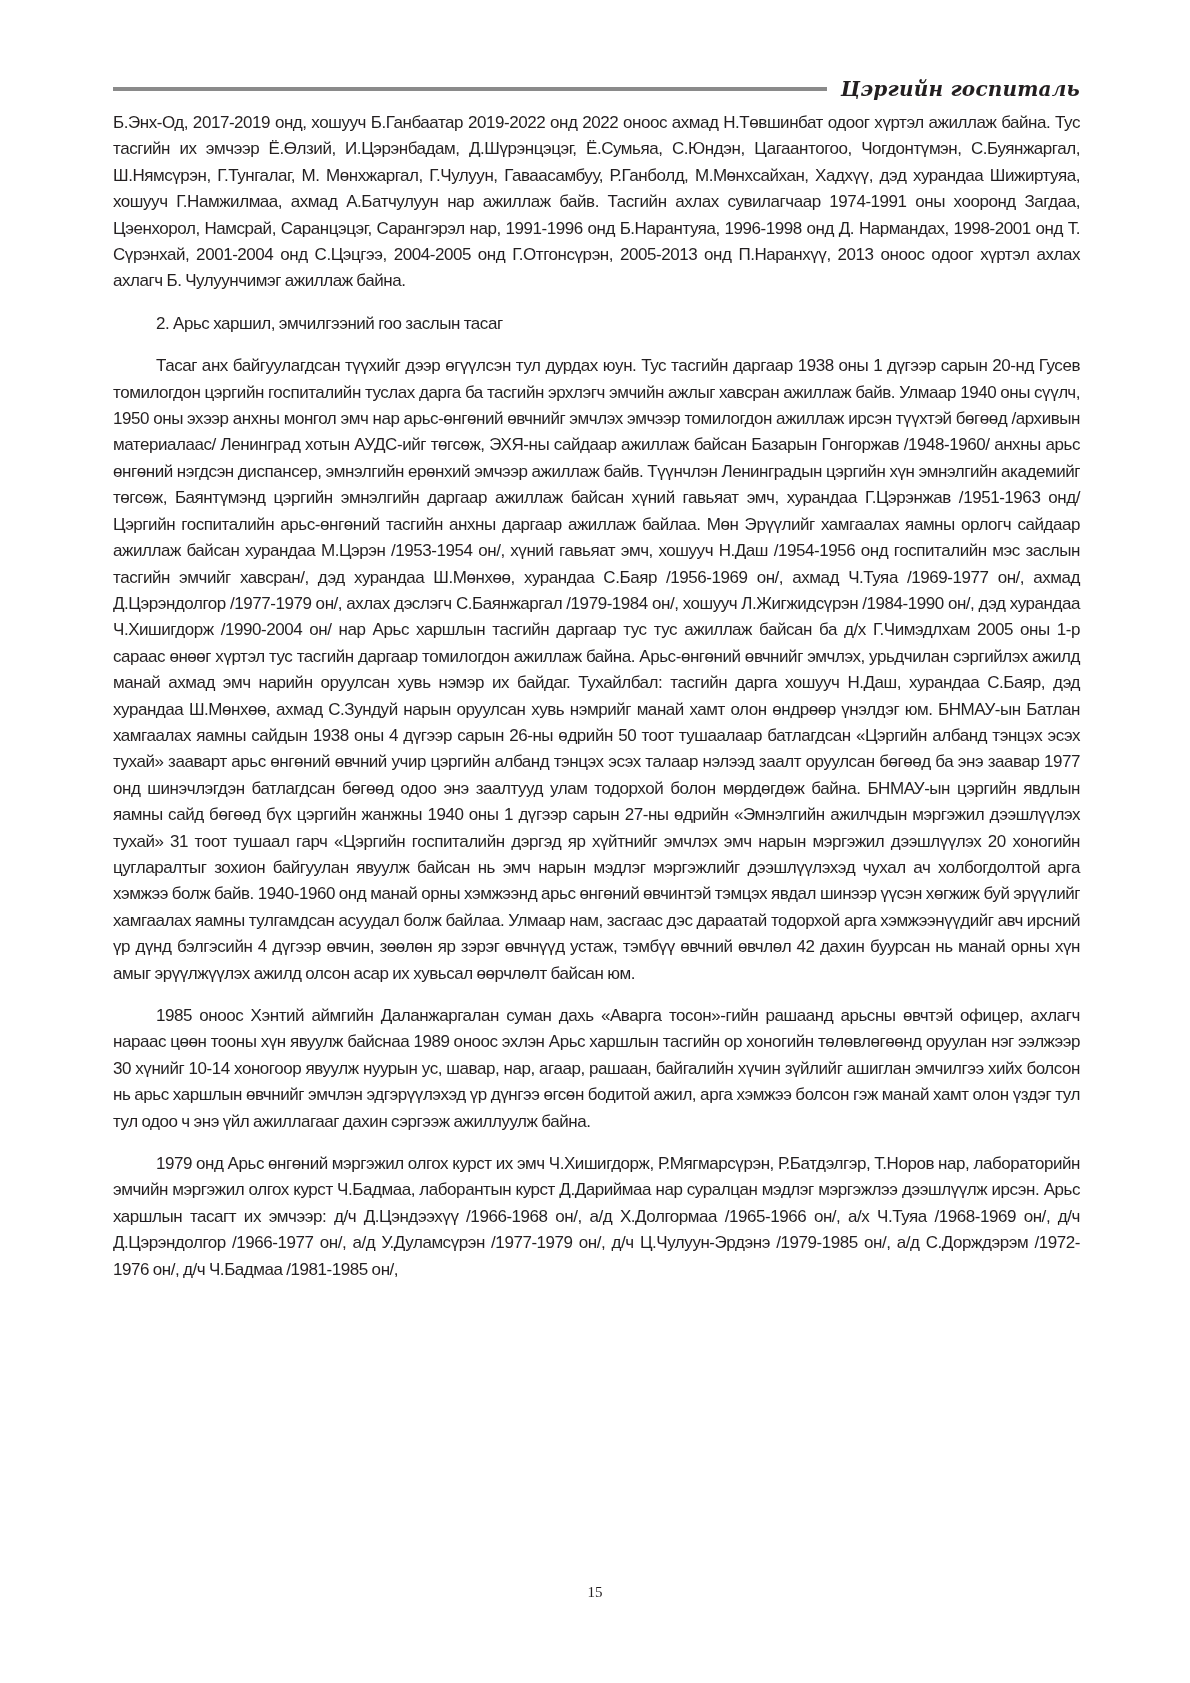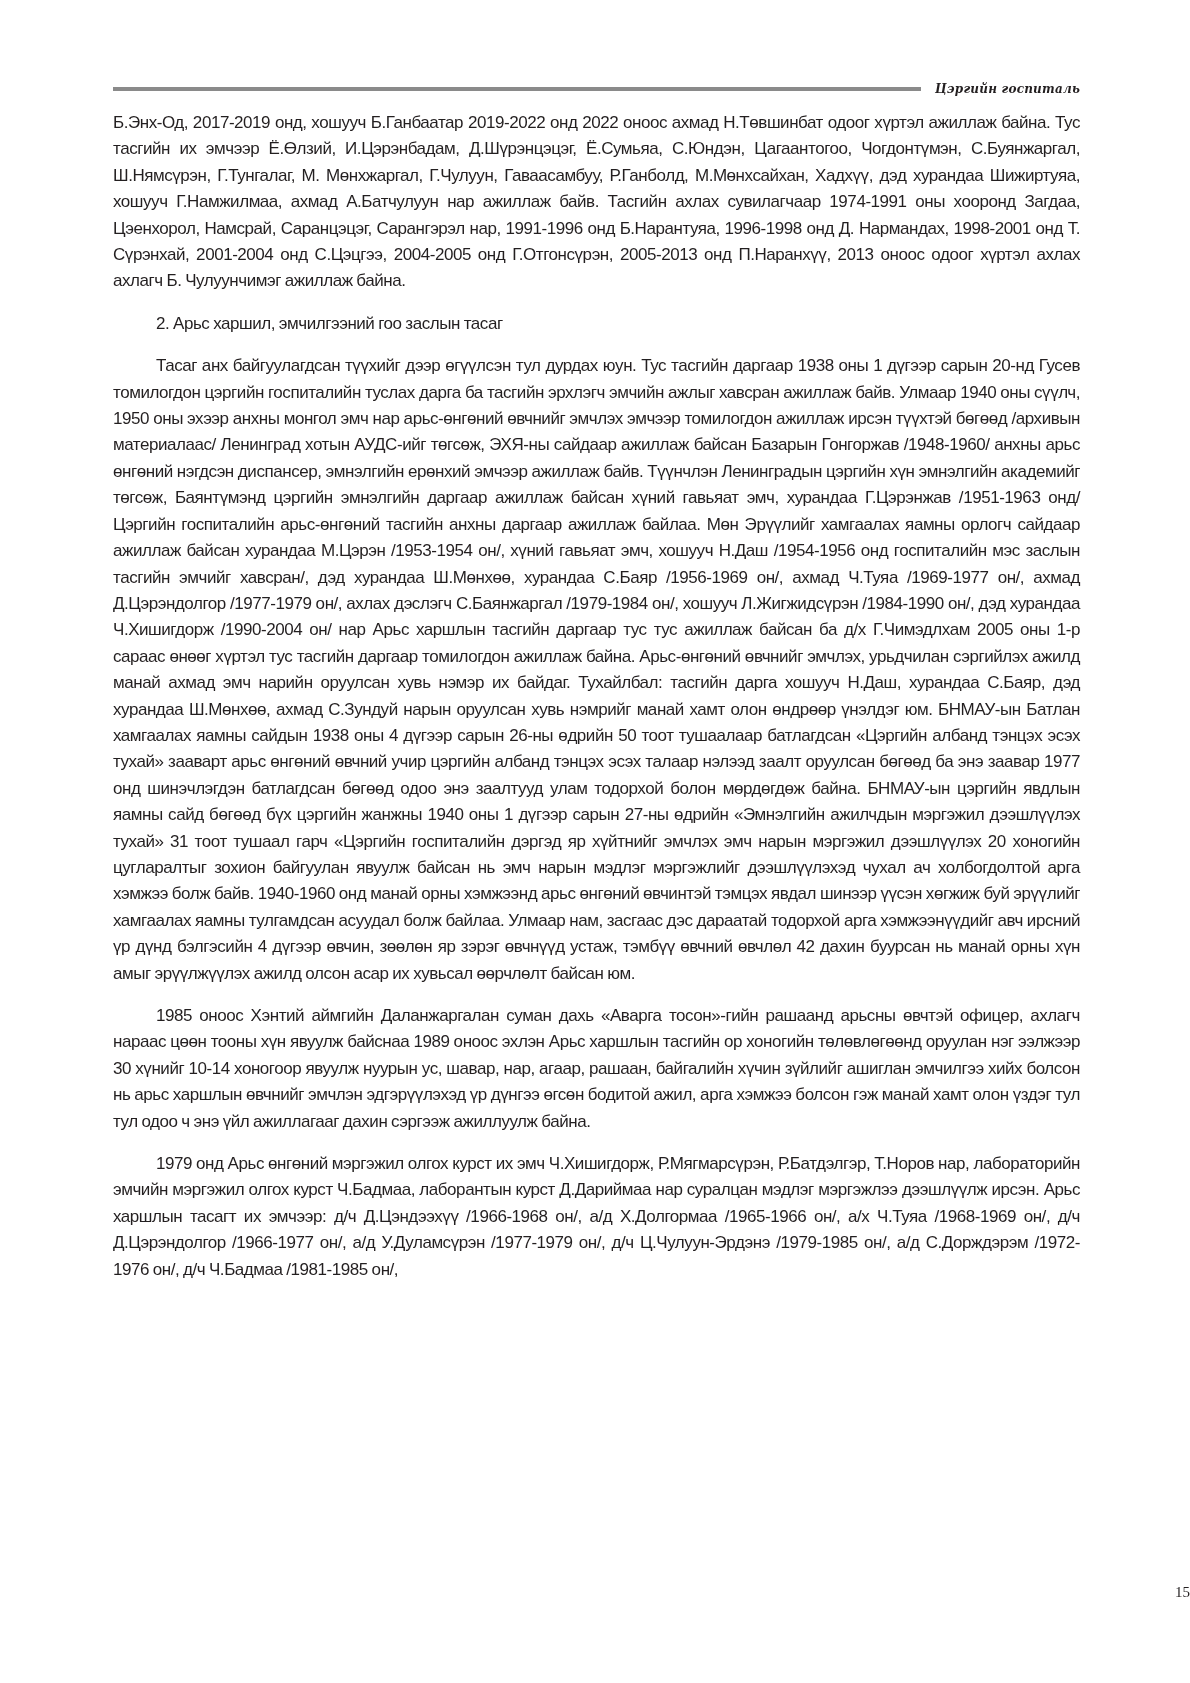--- a/index.html
+++ b/index.html
@@ -26,21 +26,21 @@
     .header-rule {
       flex: 1;
       height: 4px;
       background: #8a8a8a;
       margin-right: 14px;
     }
     .header-title {
       font-family: "DejaVu Serif", serif;
       font-style: italic;
       font-weight: bold;
-      font-size: 12px;
+      font-size: 20px;
       color: #231f20;
       white-space: nowrap;
       letter-spacing: 0.2px;
     }
     .body-text {
       position: absolute;
       left: 113px;
       top: 110px;
       width: 967px;
       font-family: "Liberation Sans", sans-serif;
@@ -57,21 +57,21 @@
     }
     .para.indent {
       text-indent: 43px;
       margin-top: 16px;
     }
     .page-number {
       position: absolute;
       left: 0;
       width: 1190px;
       top: 1584px;
-      text-align: right;
+      text-align: center;
       font-family: "Liberation Serif", serif;
       font-size: 15px;
       color: #231f20;
     }
   </style>
 </head>
 <body>
 
 <div class="running-header">
   <div class="header-rule"></div>

